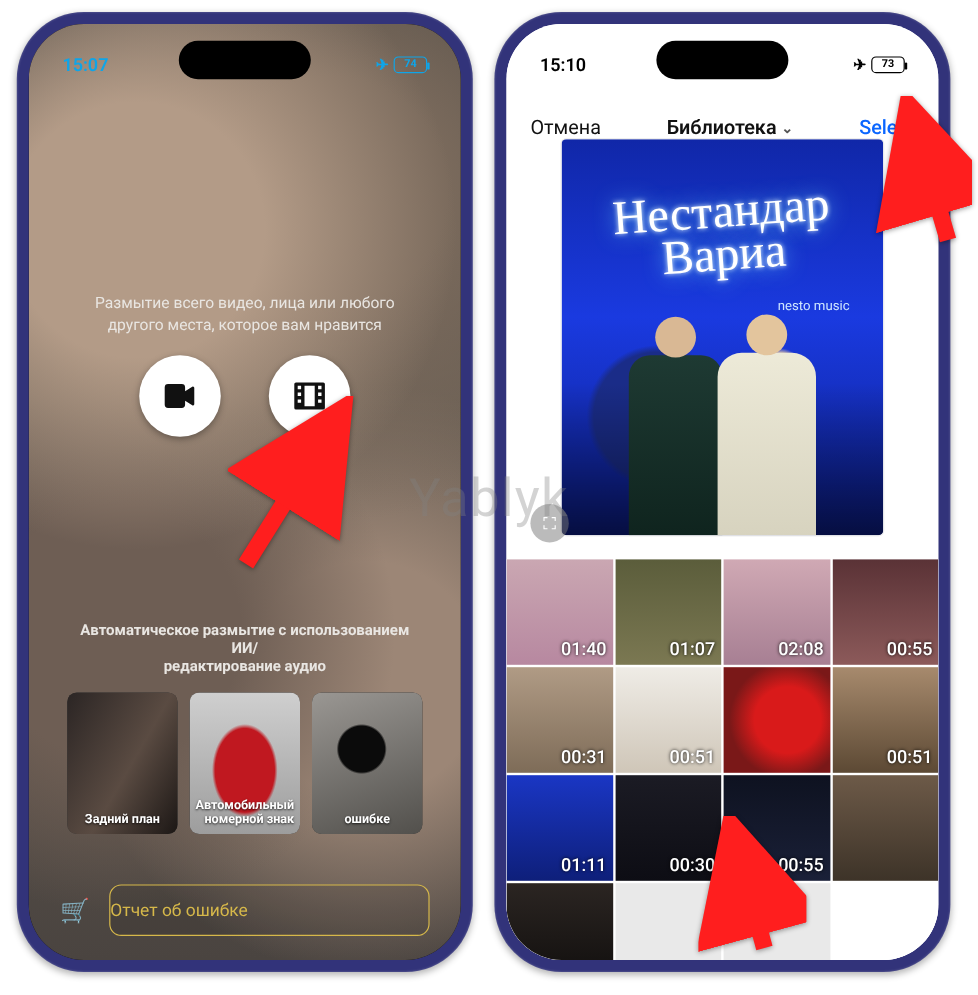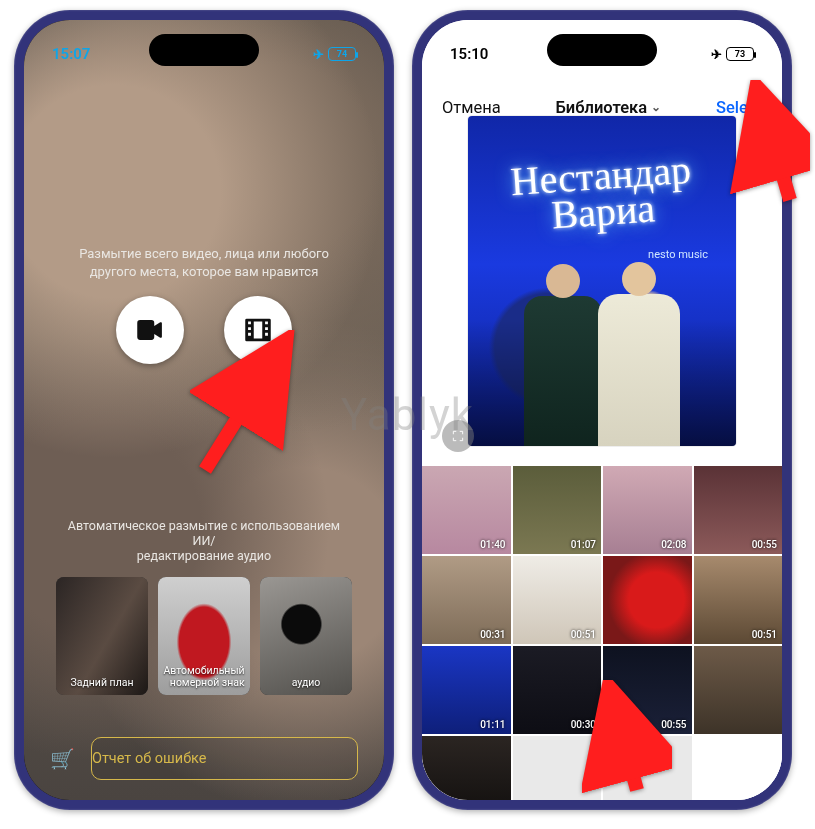--- a/index.html
+++ b/index.html
@@ -95,20 +95,21 @@
   .circle-btn {
     width: 68px; height: 68px; border-radius: 50%;
     background: #fff; display: flex; align-items: center; justify-content: center;
     box-shadow: 0 2px 6px rgba(0,0,0,.35);
   }
   .circle-btn svg { width: 34px; height: 34px; fill: #111; }
   .features-block {
     position: absolute; left: 0; right: 0; top: 498px;
     color: #e9e6e2; text-align: center; font-size: 12.5px;
     padding: 0 32px;
+    font-weight: bold;
   }
   .feature-row {
     display: flex; gap: 10px; justify-content: center; margin-top: 14px;
   }
   .feature {
     position: relative; width: 104px; height: 118px;
     border-radius: 8px; overflow: hidden; background: #333;
     display: flex; align-items: flex-end; justify-content: center;
     padding: 6px; text-align: center;
   }
@@ -194,21 +195,21 @@
   }
   .fullscreen-btn svg { width:14px;height:14px; stroke:#fff; fill:none; stroke-width:1.6;}
   .grid {
     position:absolute; top: 446px; left:0; right:0; bottom:0;
     display:grid; grid-template-columns: repeat(4,1fr); grid-auto-rows: 88px;
     gap:2px; background:#fff; overflow:hidden;
   }
   .cell { position:relative; background:#666; overflow:hidden; }
   .dur {
     position:absolute; right:5px; bottom:4px; color:#fff;
-    font-size:10px; font-weight:500; text-shadow:0 0 3px #000;
+    font-size:15px; font-weight:500; text-shadow:0 0 3px #000;
   }
   
   .c0{background:linear-gradient(#caa7b2,#b788a0);}
   .c1{background:linear-gradient(#5b5d3b,#7b7852);}
   .c2{background:linear-gradient(#d0a9b4,#a77f93);}
   .c3{background:linear-gradient(#5a3236,#8c5a5a);}
   .c4{background:linear-gradient(#b09b85,#7e6c58);padding-left:48px;}
   .c5{background:linear-gradient(#efece6,#cfc6b8);}
   .c6{background:linear-gradient(#a28463,#6e583e);}
   .c7{background:radial-gradient(circle at 60% 50%,#d91a1a 0 40%,#7a1818 70%);}
@@ -276,21 +277,21 @@
           <div class="feature f1">
             <div class="thumb-bg"></div>
             <span class="caption">Задний план</span>
           </div>
           <div class="feature f2">
             <div class="thumb-bg"></div>
             <span class="caption">Автомобильный номерной знак</span>
           </div>
           <div class="feature f3">
             <div class="thumb-bg"></div>
-            <span class="caption">аудио</span>
+            <span class="caption">ошибке</span>
           </div>
         </div>
       </div>
 
       <div class="bottom-bar">
         <span class="cart">🛒</span>
         <div class="report-btn">Отчет об ошибке</div>
       </div>
     </div>
   </div>

